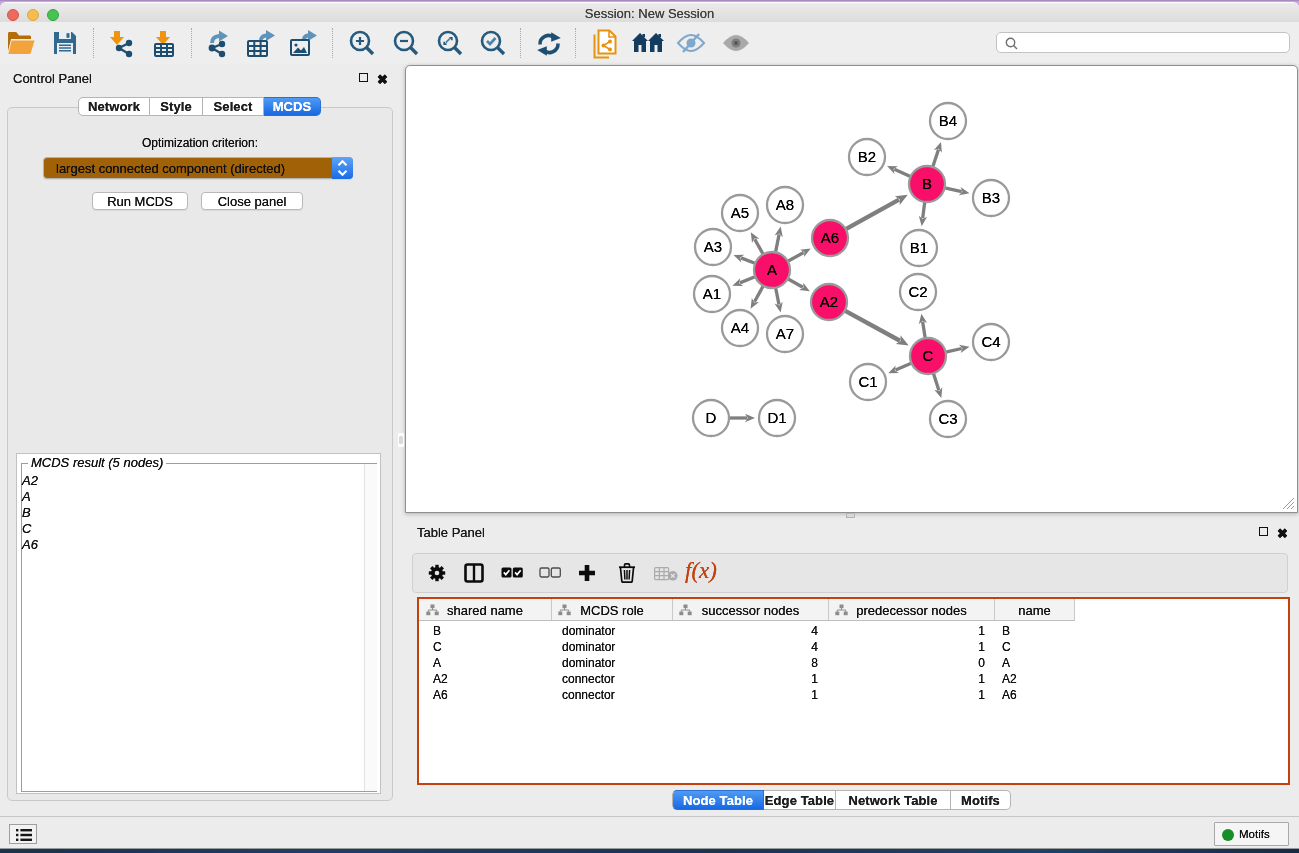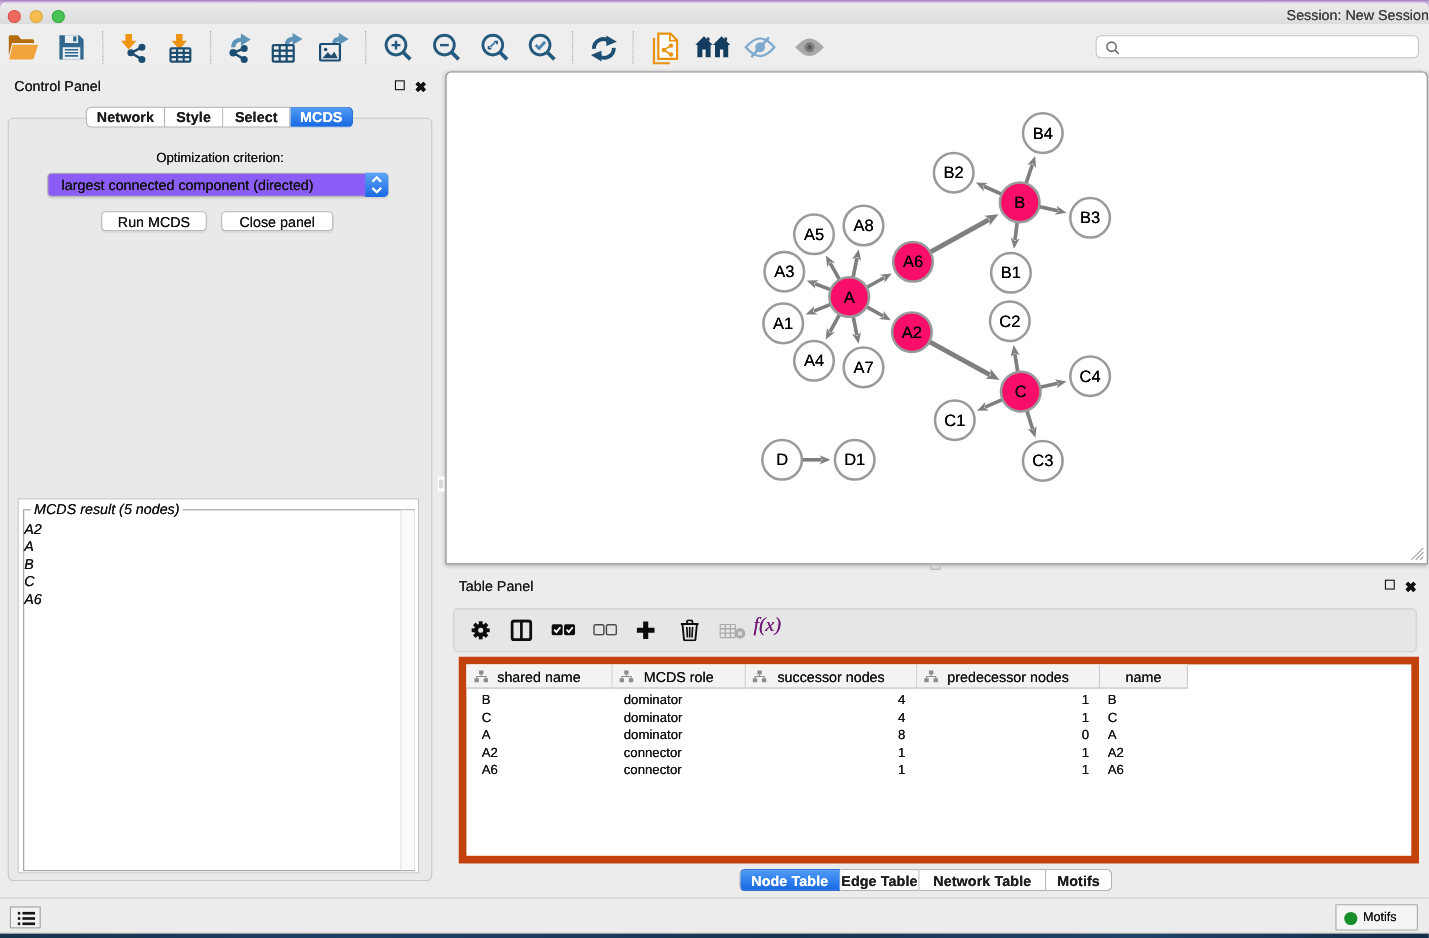--- a/index.html
+++ b/index.html
@@ -8,21 +8,21 @@
 .abs { position:absolute; }
 
 
 #desktop-top { left:0; top:0; width:1299px; height:10px;
   background:linear-gradient(#9c7cb8 0%,#c3a7d6 15%,#d5c0e4 100%); }
 
 
 #titlebar { left:0; top:2px; width:1299px; height:20px;
   background:linear-gradient(#ebebeb,#dcdcdc);
   border-top:1px solid #fdfdfd; border-radius:6px 6px 0 0; }
-#titlebar .title { position:absolute; left:0; right:0; top:3px; text-align:right;
+#titlebar .title { position:absolute; left:0; right:0; top:3px; text-align:center;
   font-size:13px; color:#3f3f3f; }
 .tl { position:absolute; border-radius:50%; }
 #tl-r { left:7px;  top:6px; width:12px; height:12px; background:#ee6a5e; border:1px solid #d5544c;}
 #tl-y { left:27px; top:6px; width:12px; height:12px; background:#f5bd4f; border:1px solid #dfa63c;}
 #tl-g { left:47px; top:6px; width:12px; height:12px; background:#48c353; border:1px solid #30a83b;}
 
 
 #toolbar { left:0; top:22px; width:1299px; height:42px; background:#eeeeee; }
 .tbi { position:absolute; top:29px; }
 .tsep { position:absolute; top:6px; width:0; height:30px; border-left:1px dotted #a9a9a9; }
@@ -39,21 +39,21 @@
 .seg { position:absolute; display:flex; font-size:13px; font-weight:bold; letter-spacing:0.1px; }
 .seg .s { border:1px solid #b4b4b4; border-left:none; background:#fff; color:#1d1d1f;
   display:flex; align-items:center; justify-content:center; }
 .seg .s:first-child { border-left:1px solid #b4b4b4; border-radius:5px 0 0 5px; }
 .seg .s:last-child { border-radius:0 5px 5px 0; }
 .seg .sel { background:linear-gradient(#4f9bf5,#1868e3); color:#fff; border-color:#2a6fd4;text-align:center; }
 #cp-tabs { left:78px; top:97px; height:19px; }
 #cp-tabs .s { padding:0; }
 
 #opt-label { left:0px; top:136px; width:400px; text-align:center; font-size:12px; color:#111; }
-#dropdown { left:43px; top:157px; width:310px; height:22px; background:#8b5cf6;
+#dropdown { left:43px; top:157px; width:310px; height:22px; background:#a16207;
   border:1px solid #b4b4b4; border-radius:4px; box-shadow:0 1px 1px rgba(0,0,0,.08); }
 #dropdown .txt { position:absolute; left:12px; top:3px; font-size:13px; color:#111; }
 #dropdown .btn { position:absolute; right:-1px; top:-1px; width:21px; height:22px;
   background:linear-gradient(#5ea4f7,#1b6ae6); border-radius:0 4px 4px 0; }
 .pbtn { position:absolute; background:#fff; border:1px solid #b9b9b9; border-radius:4px;
   font-size:13px; color:#111; text-align:center; box-shadow:0 1px 1px rgba(0,0,0,.07); }
 #btn-run { left:92px; top:192px; width:96px; height:18px; line-height:17px; }
 #btn-close { left:201px; top:192px; width:102px; height:18px; line-height:17px; }
 
 #mcds-box { left:16px; top:453px; width:365px; height:341px; background:#fff;
@@ -79,21 +79,21 @@
 #gw-g { left:47px; top:5px; width:11px; height:11px; background:#3ec64c; border:1px solid #2cab3a;}
 #gcanvas { position:absolute; left:0; top:22px; width:891px; height:425px; }
 
 
 #tp-title { left:417px; top:525px; font-size:13px; color:#1a1a1a; }
 #tp-float { left:1259px; top:527px; width:9px; height:9px; border:1.5px solid #111; }
 #tp-close { left:1277px; top:525.5px; font-size:13px; font-weight:bold; color:#111; }
 #tp-toolbar { left:412px; top:553px; width:876px; height:40px; background:#e6e6e6;
   border:1px solid #d0d0d0; border-radius:4px; }
 #tp-table { left:417px; top:597px; width:873px; height:188px; background:#fff;
-  border:7px solid #c2410c; }
+  border:2px solid #c2410c; }
 .th { position:absolute; top:0; height:22px; background:#f3f3f3;
   border-right:1px solid #c9c9c9; border-bottom:1px solid #bfbfbf; font-size:13px; color:#111; }
 .th .lbl { position:absolute; left:0; right:0; top:4px; text-align:center; }
 .trow { position:absolute; font-size:12px; color:#111; }
 
 
 #bt-tabs { left:672px; top:790px; height:20px; font-size:13px; }
 
 
 #statline { left:0; top:816px; width:1299px; height:0; border-top:1px solid #c6c6c6; }
@@ -435,21 +435,21 @@
 
   <svg style="position:absolute;left:241px;top:13px" width="24" height="14" viewBox="0 0 24 14">
     <g stroke="#ababab" stroke-width="1.2" fill="none">
       <rect x="0.6" y="0.6" width="14" height="12" rx="1"></rect>
       <path d="M0.6 4.6 L14.6 4.6 M0.6 8.6 L14.6 8.6 M5.3 0.6 L5.3 12.6 M10 0.6 L10 12.6"></path>
     </g>
     <circle cx="18.8" cy="8.8" r="4.8" fill="#ababab"></circle>
     <path d="M17 7 L20.6 10.6 M20.6 7 L17 10.6" stroke="#e6e6e6" stroke-width="1.3"></path>
   </svg>
 
-  <div style="position:absolute;left:272px;top:4px;font-family:'Liberation Serif',serif;font-style:italic;font-size:18px;color:#701a75;">f(x)</div>
+  <div style="position:absolute;left:272px;top:4px;font-family:'Liberation Serif',serif;font-style:italic;font-size:23px;color:#c2410c;">f(x)</div>
 </div>
 <div class="abs" id="tp-table">
   <div class="th" style="left:0px;width:133px">
     <svg class="hier" style="position:absolute;left:7px;top:5px" width="13" height="12" viewBox="0 0 13 12">
         <g fill="#8c8c8c">
           <rect x="4.5" y="0.5" width="4" height="3.6"></rect>
           <rect x="0.3" y="7.6" width="4" height="3.6"></rect>
           <rect x="8.7" y="7.6" width="4" height="3.6"></rect>
           <path d="M6.5 4 L6.5 6 M2.3 7.8 L2.3 6 L10.7 6 L10.7 7.8" stroke="#8c8c8c" fill="none"></path>
         </g>

